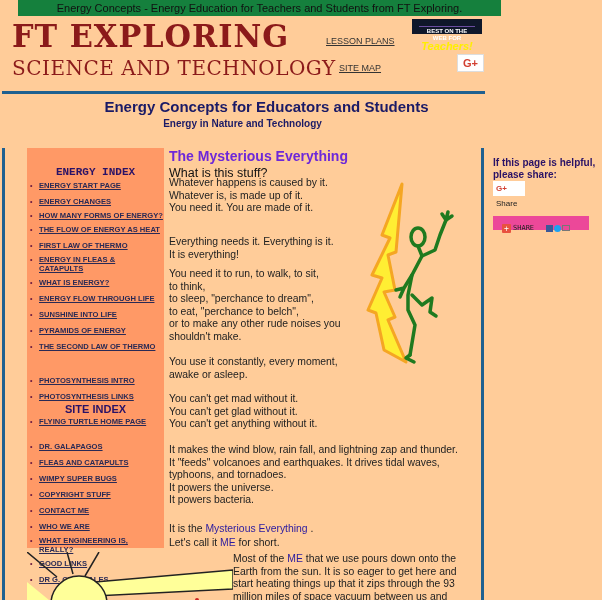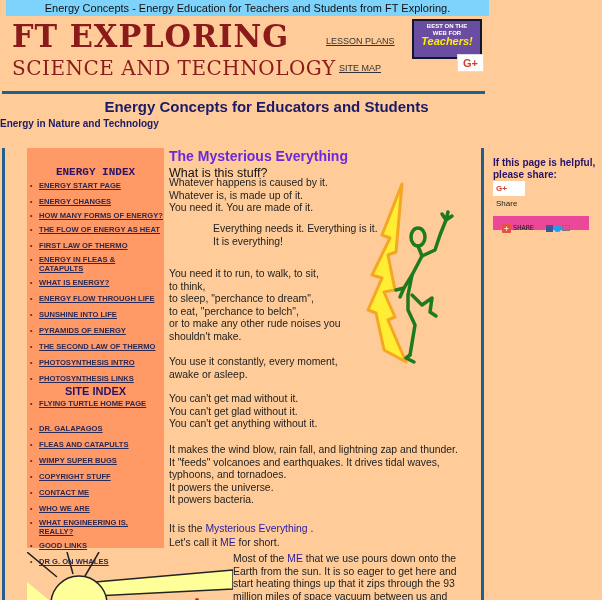--- a/index.html
+++ b/index.html
@@ -4,59 +4,59 @@
 <style>
   html, body { margin:0; padding:0; }
   body {
     width:602px; height:600px; overflow:hidden;
     background:#ffcc99;
     font-family:"Liberation Sans", sans-serif;
     position:relative;
     color:#222;
   }
   .topbar {
-    position:absolute; left:6px; top:0; width:483px; height:16px;
-    background:#7dd3fc; text-align:center;
+    position:absolute; left:18px; top:0; width:483px; height:16px;
+    background:#15803d; text-align:center;
     font-size:11px; line-height:16px; color:#111;
   }
   .logo1 {
     position:absolute; left:12px; top:18px;
     font-family:"DejaVu Serif", serif; font-size:31px; color:#8b1a1a;
     letter-spacing:1px; font-weight:bold; transform:scaleX(0.98); transform-origin:left;
   }
   .logo2 {
     position:absolute; left:12px; top:56px;
     font-family:"DejaVu Serif", serif; font-size:20px; color:#8b1a1a;
     letter-spacing:0.5px;
   }
   .hdr-link {
     position:absolute; font-size:9px; color:#333; text-decoration:underline;
   }
   .badge {
-    position:absolute; left:412px; top:19px; width:70px; height:40px;
-    background:#6a4da0; border:2px solid #0f172a; box-sizing:border-box;
+    position:absolute; left:412px; top:19px; width:70px; height:15px;
+    background:#6a4da0; border:7px solid #0f172a; box-sizing:border-box;
     text-align:center; color:#fff; font-weight:bold;
   }
   .badge .l1 { font-size:6px; line-height:7px; padding-top:2px; }
   .badge .l2 { font-size:6px; line-height:6px; }
   .badge .l3 { font-size:11px; line-height:11px; color:#ffee00; font-style:italic; }
   .gplus-top {
     position:absolute; left:457px; top:54px; width:27px; height:18px;
     background:#fff; border:1px solid #ddd; box-sizing:border-box;
     color:#d23f31; font-size:11px; text-align:center; line-height:16px; font-weight:bold;
   }
   .hrule {
     position:absolute; left:2px; top:91px; width:483px; height:3px; background:#1f6090;
   }
   .title1 {
     position:absolute; left:0; width:485px; top:98px; text-align:center;
     font-size:15px; font-weight:bold; color:#1a1a66;margin-left:24px;
   }
   .title2 {
-    position:absolute; left:0; width:485px; top:118px; 
+    position:absolute; left:0; width:485px; top:118px; text-align:center;
     font-size:10px; font-weight:bold; color:#1a1a66;
   }
   .vline { position:absolute; width:3px; background:#1f6090; }
   .sidebar {
     position:absolute; left:27px; top:148px; width:137px; height:400px;
     background:#ff9966;
   }
   .side-h {
     text-align:center; font-weight:bold; color:#2a1266; font-size:11px;
   }
@@ -136,21 +136,21 @@
     <li style="margin-bottom:7px;"><a>ENERGY START PAGE</a></li>
     <li style="margin-bottom:5px;"><a>ENERGY CHANGES</a></li>
     <li style="margin-bottom:5px;"><a>HOW MANY FORMS OF ENERGY?</a></li>
     <li style="margin-bottom:7px; white-space:nowrap;"><a>THE FLOW OF ENERGY AS HEAT</a></li>
     <li style="margin-bottom:5px;"><a>FIRST LAW OF THERMO</a></li>
     <li style="margin-bottom:5px; padding-right:30px;"><a>ENERGY IN FLEAS &amp; CATAPULTS</a></li>
     <li style="margin-bottom:7px;"><a>WHAT IS ENERGY?</a></li>
     <li style="margin-bottom:7px;"><a>ENERGY FLOW THROUGH LIFE</a></li>
     <li style="margin-bottom:7px;"><a>SUNSHINE INTO LIFE</a></li>
     <li style="margin-bottom:7px;"><a>PYRAMIDS OF ENERGY</a></li>
-    <li style="margin-bottom:7px;"><a>THE SECOND LAW OF THERMO</a></li>
+    <li style="margin-bottom:25px;"><a>THE SECOND LAW OF THERMO</a></li>
     <li style="margin-bottom:7px;"><a>PHOTOSYNTHESIS INTRO</a></li>
     <li style="margin-bottom:2px;"><a>PHOTOSYNTHESIS LINKS</a></li>
   </ul>
   <div class="side-h" style="margin-bottom:2px;">SITE INDEX</div>
   <ul class="side-list">
     <li style="margin-bottom:7px;"><a>FLYING TURTLE HOME PAGE</a></li>
     <li style="margin-bottom:7px;margin-top:16px;"><a>DR. GALAPAGOS</a></li>
     <li style="margin-bottom:7px;"><a>FLEAS AND CATAPULTS</a></li>
     <li style="margin-bottom:7px;"><a>WIMPY SUPER BUGS</a></li>
     <li style="margin-bottom:7px;"><a>COPYRIGHT STUFF</a></li>
@@ -161,21 +161,21 @@
     <li><a>DR G. ON WHALES</a></li>
   </ul>
 </div>
 
 <div class="main-h">The Mysterious Everything</div>
 <div class="main-sub">What is this stuff?</div>
 
 <div class="para" style="top:177px;">Whatever happens is caused by it.
 Whatever is, is made up of it.
 You need it. You are made of it.</div>
-<div class="para" style="top:223px;margin-left:44px;">Everything needs it. Everything is it.
+<div class="para" style="top:236px;">Everything needs it. Everything is it.
 It is everything!</div>
 <div class="para" style="top:268px;">You need it to run, to walk, to sit,
 to think,
 to sleep, "perchance to dream",
 to eat, "perchance to belch",
 or to make any other rude noises you
 shouldn't make.</div>
 <div class="para" style="top:356px;">You use it constantly, every moment,
 awake or asleep.</div>
 <div class="para" style="top:393px;">You can't get mad without it.

